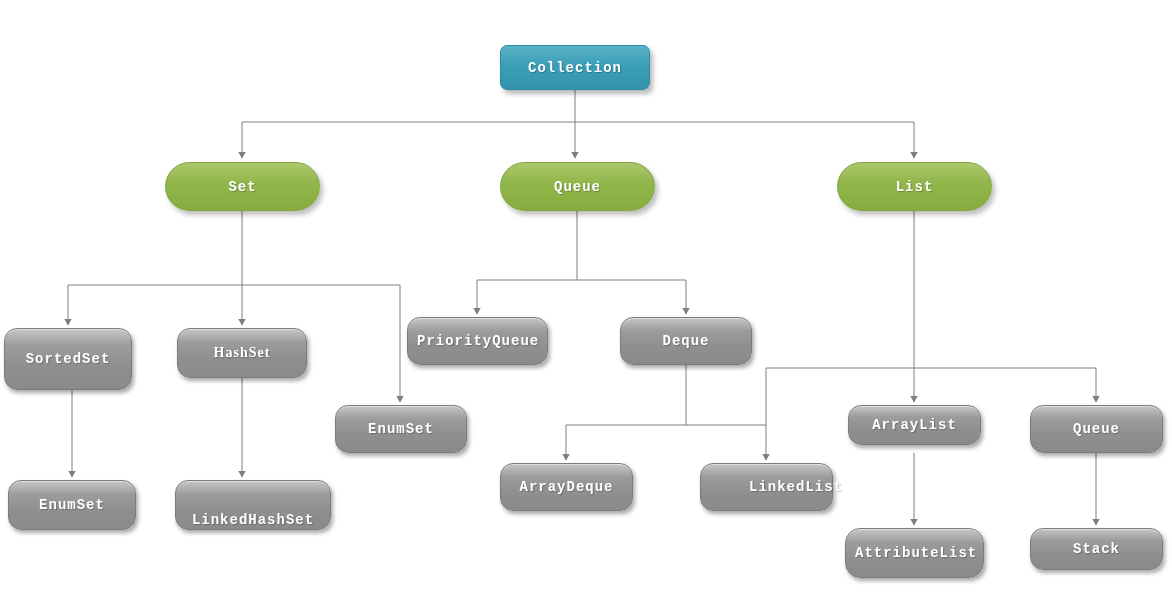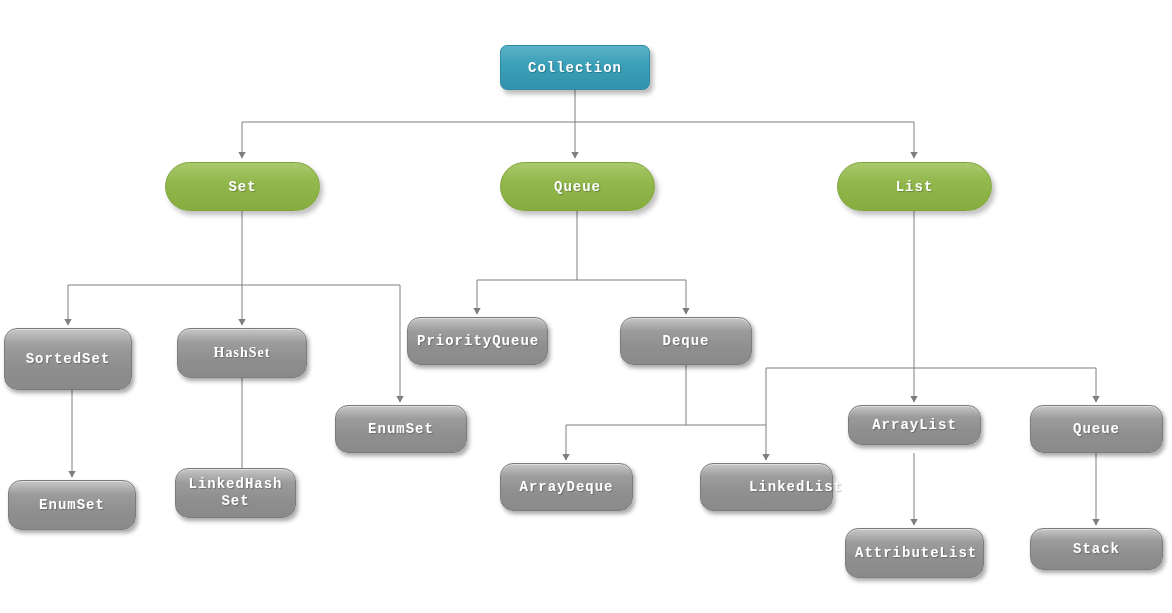--- a/index.html
+++ b/index.html
@@ -125,22 +125,22 @@
 <div class="node gray" style="left:500px; top:463px; width:133px; height:48px;font-family:Liberation Mono, monospace;">
   <span class="node-label">ArrayDeque</span>
 </div>
 <div class="node gray" style="left:700px; top:463px; width:133px; height:48px;padding-left:48px;">
   <span class="node-label">LinkedList</span>
 </div>
 
 <div class="node gray" style="left:8px; top:480px; width:128px; height:50px;">
   <span class="node-label">EnumSet</span>
 </div>
-<div class="node gray wrap" style="left:175px; top:468px; width:121px; height:50px;">
+<div class="node gray wrap" style="left:175px; top:480px; width:156px; height:50px;align-items:flex-end;">
   <span class="node-label">LinkedHashSet</span>
 </div>
 
-<div class="node gray" style="left:845px; top:528px; width:139px; height:50px;">
+<div class="node gray" style="left:845px; top:528px; width:139px; height:50px;border-radius:15px;">
   <span class="node-label">AttributeList</span>
 </div>
 <div class="node gray" style="left:1030px; top:528px; width:133px; height:42px;">
   <span class="node-label">Stack</span>
 </div>
 
 </body></html>

